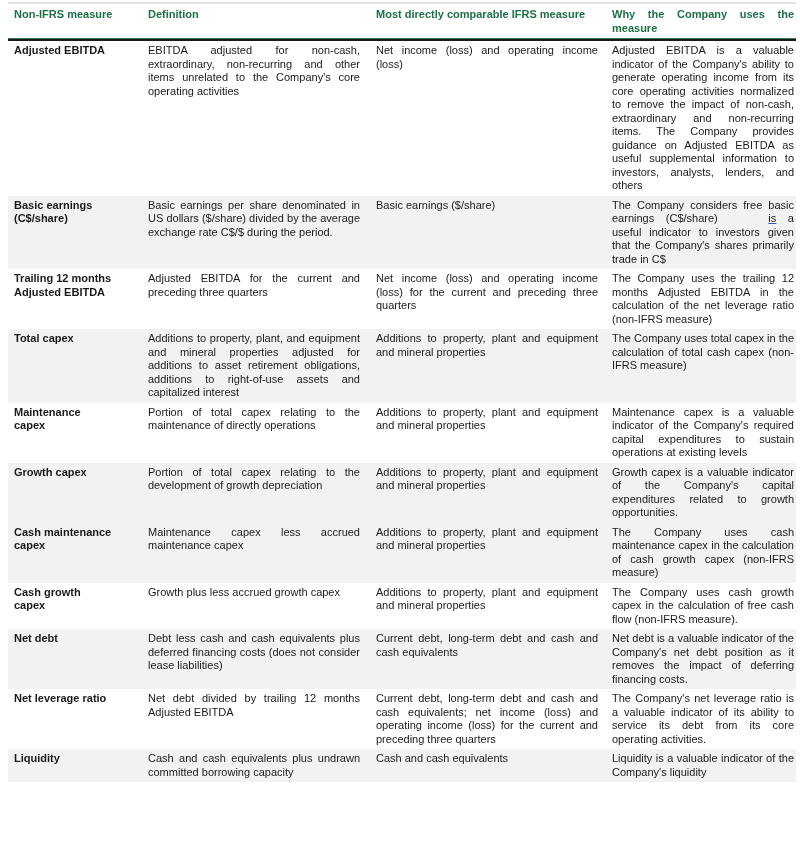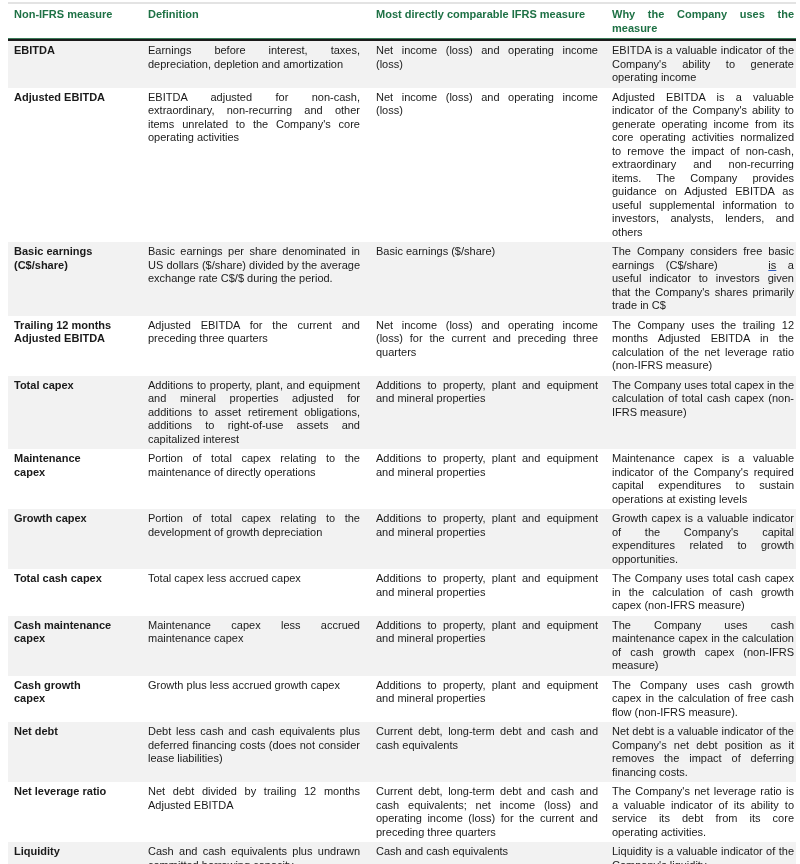--- a/index.html
+++ b/index.html
@@ -85,26 +85,20 @@
   </colgroup>
   <thead>
     <tr>
       <th class="c1">Non-IFRS measure</th>
       <th class="c2">Definition</th>
       <th class="c3">Most directly comparable IFRS measure</th>
       <th class="c4">Why the Company uses the measure</th>
     </tr>
   </thead>
   <tbody>
-      <tr class="shaded">
-    <td class="c1">EBITDA</td>
-    <td class="c2">Earnings before interest, taxes, depreciation, depletion and amortization</td>
-    <td class="c3">Net income (loss) and operating income (loss)</td>
-    <td class="c4">EBITDA is a valuable indicator of the Company's ability to generate operating income</td>
-  </tr>
       <tr>
     <td class="c1">Adjusted EBITDA</td>
     <td class="c2">EBITDA adjusted for non-cash, extraordinary, non-recurring and other items unrelated to the Company's core operating activities</td>
     <td class="c3">Net income (loss) and operating income (loss)</td>
     <td class="c4">Adjusted EBITDA is a valuable indicator of the Company's ability to generate operating income from its core operating activities normalized to remove the impact of non-cash, extraordinary and non-recurring items. The Company provides guidance on Adjusted EBITDA as useful supplemental information to investors, analysts, lenders, and others</td>
   </tr>
       <tr class="shaded">
     <td class="c1">Basic earnings (C$/share)</td>
     <td class="c2">Basic earnings per share denominated in US dollars ($/share) divided by the average exchange rate C$/$ during the period.</td>
     <td class="c3">Basic earnings ($/share)</td>
@@ -127,26 +121,20 @@
     <td class="c2">Portion of total capex relating to the maintenance of directly operations</td>
     <td class="c3">Additions to property, plant and equipment and mineral properties</td>
     <td class="c4">Maintenance capex is a valuable indicator of the Company's required capital expenditures to sustain operations at existing levels</td>
   </tr>
       <tr class="shaded">
     <td class="c1">Growth capex</td>
     <td class="c2">Portion of total capex relating to the development of growth depreciation</td>
     <td class="c3">Additions to property, plant and equipment and mineral properties</td>
     <td class="c4">Growth capex is a valuable indicator of the Company's capital expenditures related to growth opportunities.</td>
   </tr>
-      <tr>
-    <td class="c1">Total cash capex</td>
-    <td class="c2">Total capex less accrued capex</td>
-    <td class="c3">Additions to property, plant and equipment and mineral properties</td>
-    <td class="c4">The Company uses total cash capex in the calculation of cash growth capex (non-IFRS measure)</td>
-  </tr>
       <tr class="shaded">
     <td class="c1">Cash maintenance capex</td>
     <td class="c2">Maintenance capex less accrued maintenance capex</td>
     <td class="c3">Additions to property, plant and equipment and mineral properties</td>
     <td class="c4">The Company uses cash maintenance capex in the calculation of cash growth capex (non-IFRS measure)</td>
   </tr>
       <tr>
     <td class="c1">Cash growth capex</td>
     <td class="c2">Growth plus less accrued growth capex</td>
     <td class="c3">Additions to property, plant and equipment and mineral properties</td>

